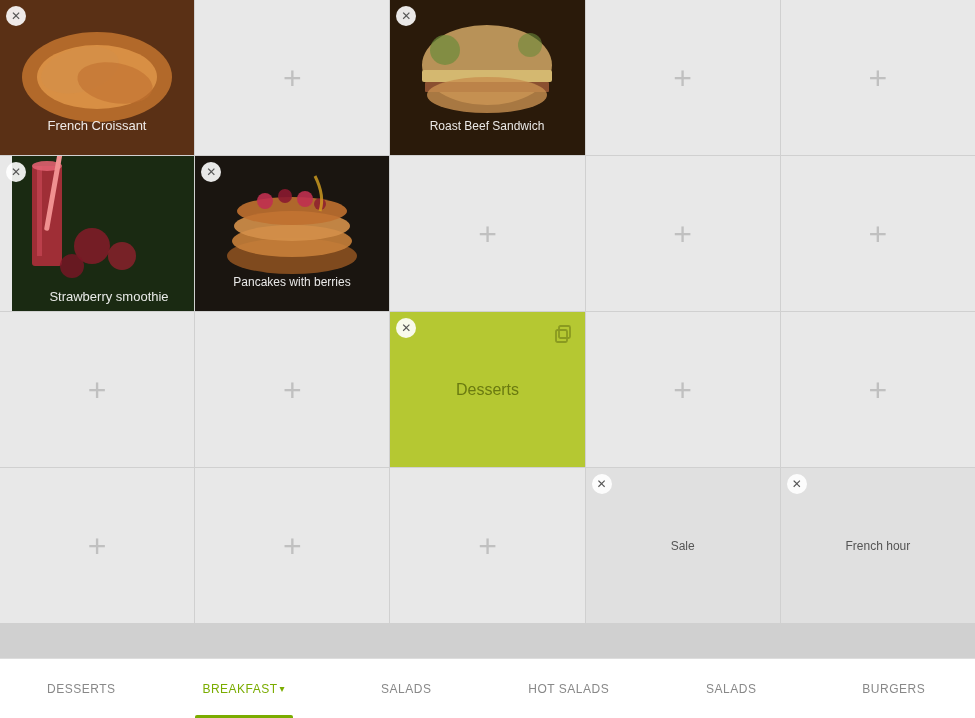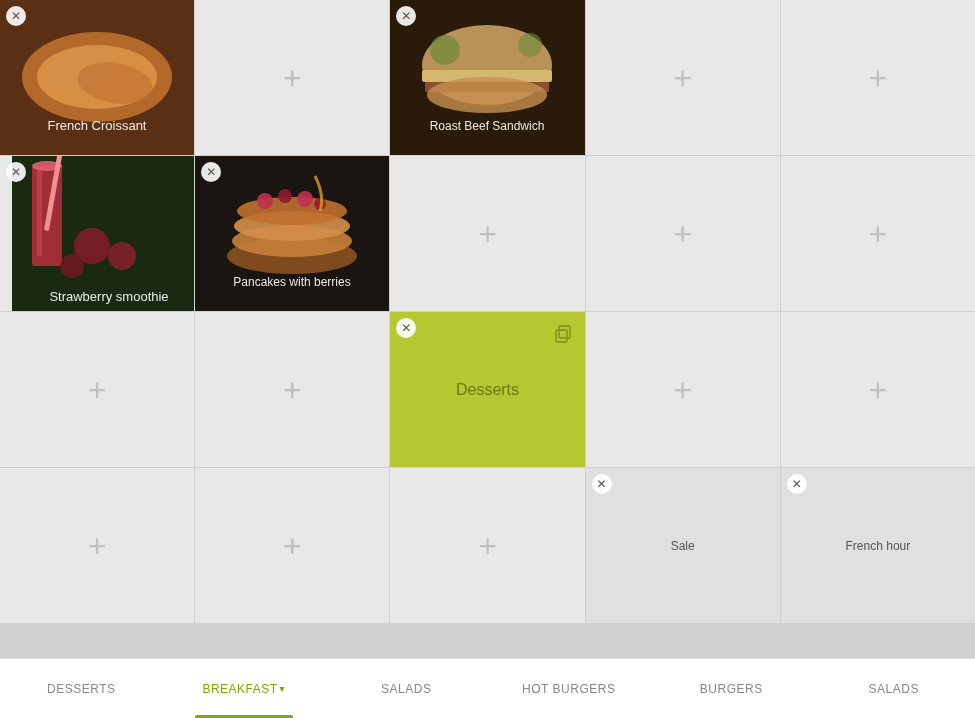--- a/index.html
+++ b/index.html
@@ -293,27 +293,27 @@
           <span class="tab-arrow"> ▾</span>
         </div>
       </div>
       <div class="tab-item">
         <div class="tab-label-row">
           <span>SALADS</span>
         </div>
       </div>
       <div class="tab-item">
         <div class="tab-label-row">
-          <span>HOT BURGERS</span>
+          <span>HOT SALADS</span>
+        </div>
+      </div>
+      <div class="tab-item">
+        <div class="tab-label-row">
+          <span>SALADS</span>
         </div>
       </div>
       <div class="tab-item">
         <div class="tab-label-row">
           <span>BURGERS</span>
-        </div>
-      </div>
-      <div class="tab-item">
-        <div class="tab-label-row">
-          <span>SALADS</span>
         </div>
       </div>
     </div>
 </div>
 
 </body></html>

